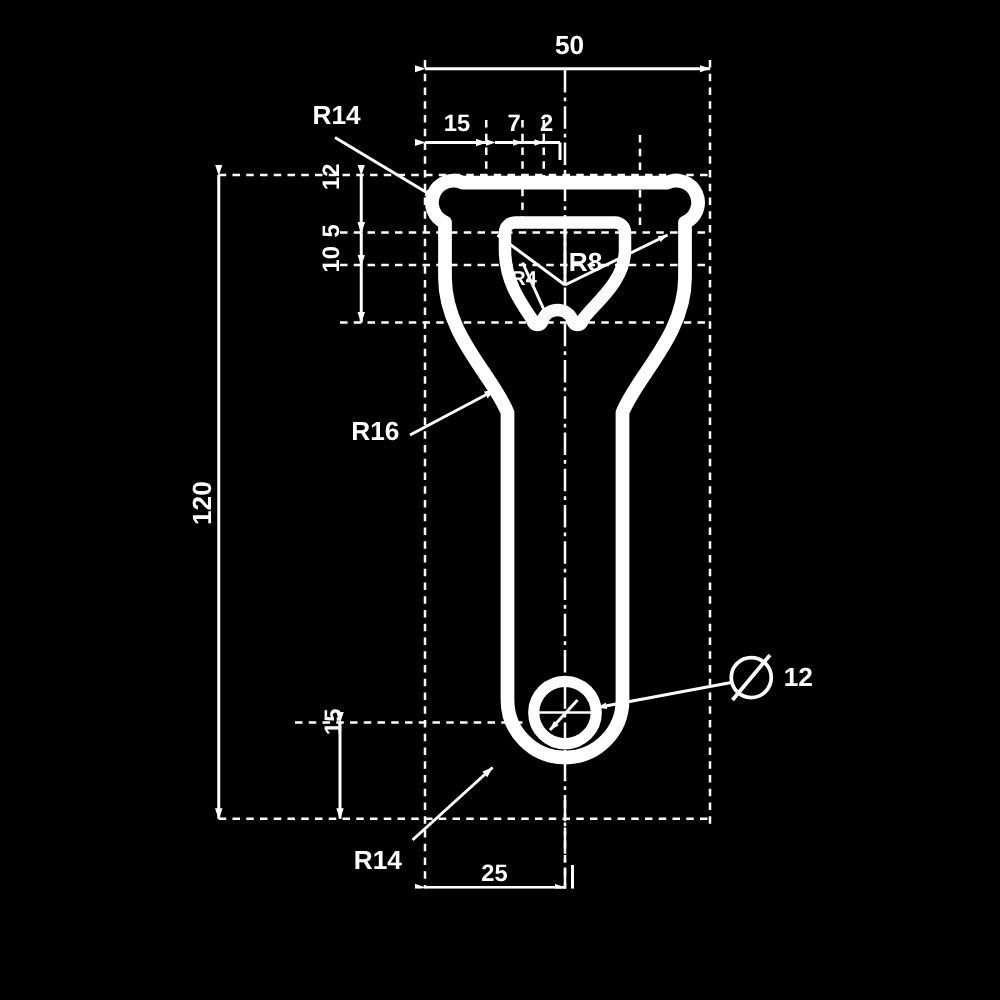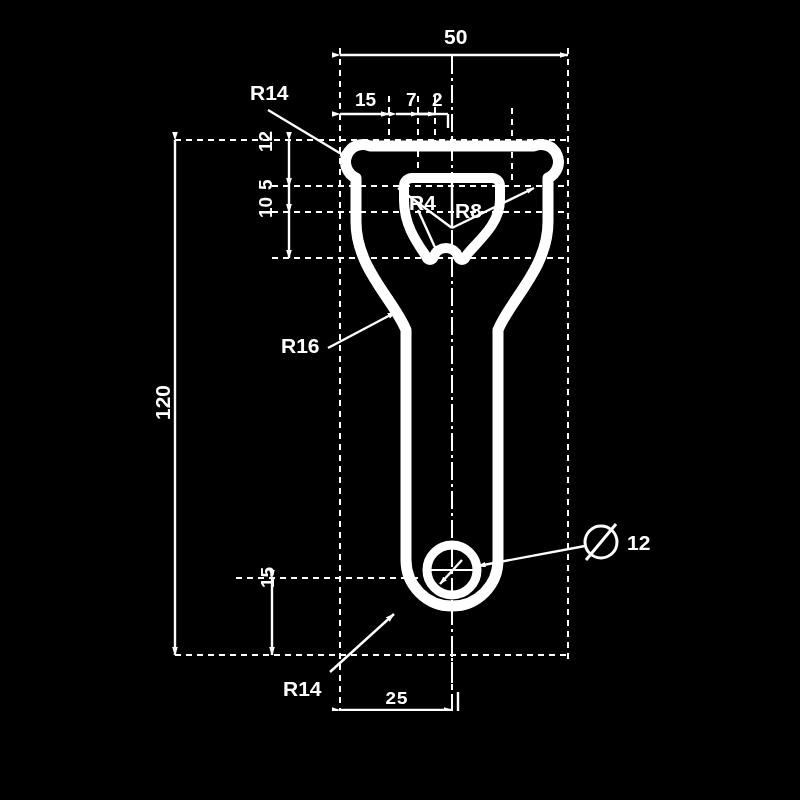--- a/index.html
+++ b/index.html
@@ -123,28 +123,28 @@
 <div class="lbl" style="left:355px;top:90px;font-size:19px;">15</div>
 <div class="lbl" style="left:406px;top:90px;font-size:19px;">7</div>
 <div class="lbl" style="left:432px;top:90px;font-size:19px;">2</div>
 
 <div class="lbl" style="left:250px;top:82px;font-size:21px;">R14</div>
 
 <div class="lbl" style="left:256px;top:152px;font-size:19px;transform:rotate(-90deg);transform-origin:left top;">12</div>
 <div class="lbl" style="left:256px;top:190px;font-size:19px;transform:rotate(-90deg);transform-origin:left top;">5</div>
 <div class="lbl" style="left:256px;top:218px;font-size:19px;transform:rotate(-90deg);transform-origin:left top;">10</div>
 
-<div class="lbl" style="left:409px;top:192px;font-size:21px;">R4</div>
+<div class="lbl" style="left:409px;top:216px;font-size:16px;">R4</div>
 <div class="lbl" style="left:455px;top:200px;font-size:21px;">R8</div>
 
 <div class="lbl" style="left:281px;top:335px;font-size:21px;text-align:center;">R16</div>
 
 <div class="lbl" style="left:152px;top:420px;font-size:21px;transform:rotate(-90deg);transform-origin:left top;">120</div>
 
 <div class="lbl" style="left:627px;top:532px;font-size:21px;">12</div>
 
 <div class="lbl" style="left:258px;top:588px;font-size:19px;transform:rotate(-90deg);transform-origin:left top;">15</div>
 
 <div class="lbl" style="left:283px;top:678px;font-size:21px;">R14</div>
 
-<div class="lbl" style="left:385px;top:690px;font-size:19px;font-family:Liberation Mono, monospace;">25</div>
+<div class="lbl" style="left:385px;top:690px;font-size:19px;">25</div>
 
 </div>
 
 </body></html>

